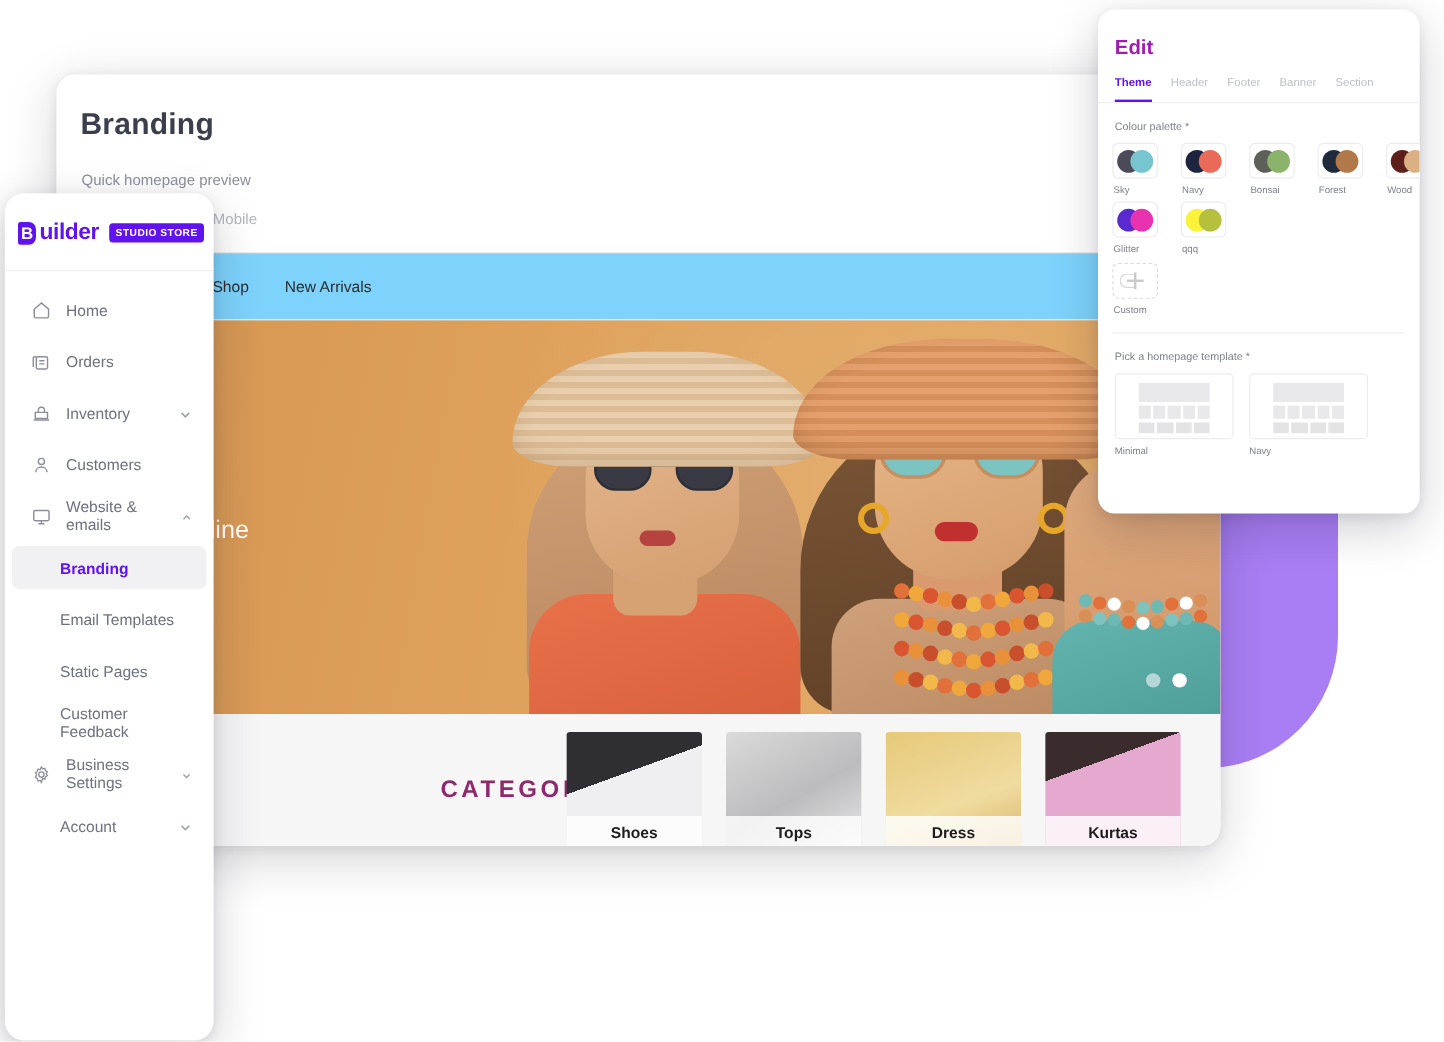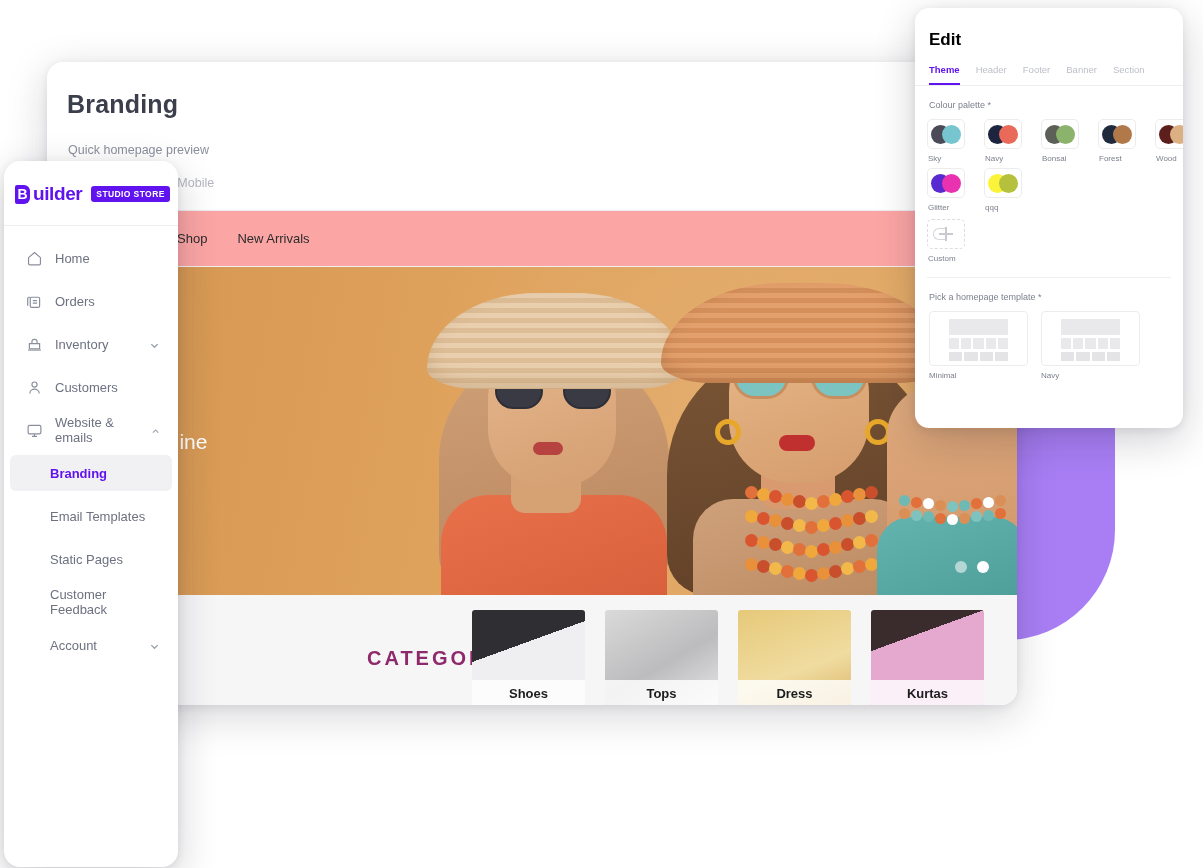--- a/index.html
+++ b/index.html
@@ -54,21 +54,21 @@
   .storefront {
     position: absolute; left: 0; top: 148px;
     width: 970px; height: 495px;
     background: #fff;
     border-top: 1px solid #ececef;
   }
   .sf-nav {
     position: relative; height: 56px;
     display: flex; align-items: center;
     padding: 0 22px 0 60px;
-    background: #fca5a5;
+    background: #7dd3fc;
     border-bottom: 1px solid #f0f0f2;
   }
   .sf-links { display: flex; gap: 30px; font-size: 13px; color: #2b2b2b; margin-left: 70px; }
   .sf-nav-right { margin-left: auto; display: flex; align-items: center; gap: 18px; }
   .sf-icon { width: 22px; height: 22px; color: #c49898; }
   .sf-icon svg { width: 100%; height: 100%; }
 
   
   .hero {
     position: relative; height: 328px; overflow: hidden;
@@ -200,21 +200,21 @@
   .mb7 { margin-bottom: 7px; }
 
   
   .editpanel {
     position: absolute; left: 915px; top: 8px;
     width: 268px; height: 420px;
     background: #ffffff; border-radius: 14px;
     box-shadow: 0 12px 40px rgba(22,22,40,.20), 0 2px 10px rgba(22,22,40,.08);
     z-index: 6; overflow: hidden;
   }
-  .edit-title { font-size: 17px; font-weight: bold; color: #000000; padding: 22px 0 0 14px; }
+  .edit-title { font-size: 17px; font-weight: bold; color: #a21caf; padding: 22px 0 0 14px; }
   .edit-tabs { display:flex; gap: 16px; padding: 14px 0 0 14px; border-bottom:1px solid #eeeef1; }
   .edit-tab { font-size: 9.5px; color: #bcbfc8; padding-bottom: 8px; }
   .edit-tab.on { color: #6113ef; font-weight: bold; border-bottom: 2px solid #6113ef; }
   .field-label { font-size: 9px; color: #7d818d; padding: 14px 0 0 14px; }
   .swatch-grid { display: grid; grid-template-columns: repeat(6, 1fr); gap: 5px 1px; padding: 9px 10px 0 12px; }
   .sw-cell { width: 56px; }
   .sw-box {
     width: 38px; height: 30px; border:1px solid #ececed; border-radius: 5px;
     display:flex; align-items:center; justify-content:center; position:relative; background:#fff;
   }
@@ -518,20 +518,34 @@
       <div class="nav-item sub-item mb7">
         <span>Email Templates</span>
       </div>
       <div class="nav-item sub-item mb7">
         <span>Static Pages</span>
       </div>
       <div class="nav-item sub-item mb7">
         <span>Customer Feedback</span>
       </div>
 
+      <div class="nav-item mb7">
+        <span class="ni">
+          <svg viewBox="0 0 20 20" fill="none" stroke="currentColor" stroke-width="1.3">
+            <circle cx="10" cy="10" r="2.6"></circle>
+            <path d="M10 2.4l1.2 1.9 2.2-.5.5 2.2 1.9 1.2-1.1 1.9 1.1 1.9-1.9 1.2-.5 2.2-2.2-.5L10 17.6l-1.2-1.9-2.2.5-.5-2.2-1.9-1.2L5.3 10 4.2 8.1l1.9-1.2.5-2.2 2.2.5z"></path>
+          </svg>
+        </span>
+        <span>Business Settings</span>
+        <span class="chev">
+          <svg viewBox="0 0 12 12" fill="none" stroke="currentColor" stroke-width="1.5">
+              <path d="M2.5 4.5L6 8l3.5-3.5"></path>
+            </svg>
+        </span>
+      </div>
 
       <div class="nav-item sub-item">
         <span>Account</span>
         <span class="chev">
           <svg viewBox="0 0 12 12" fill="none" stroke="currentColor" stroke-width="1.5">
               <path d="M2.5 4.5L6 8l3.5-3.5"></path>
             </svg>
         </span>
       </div>
 

